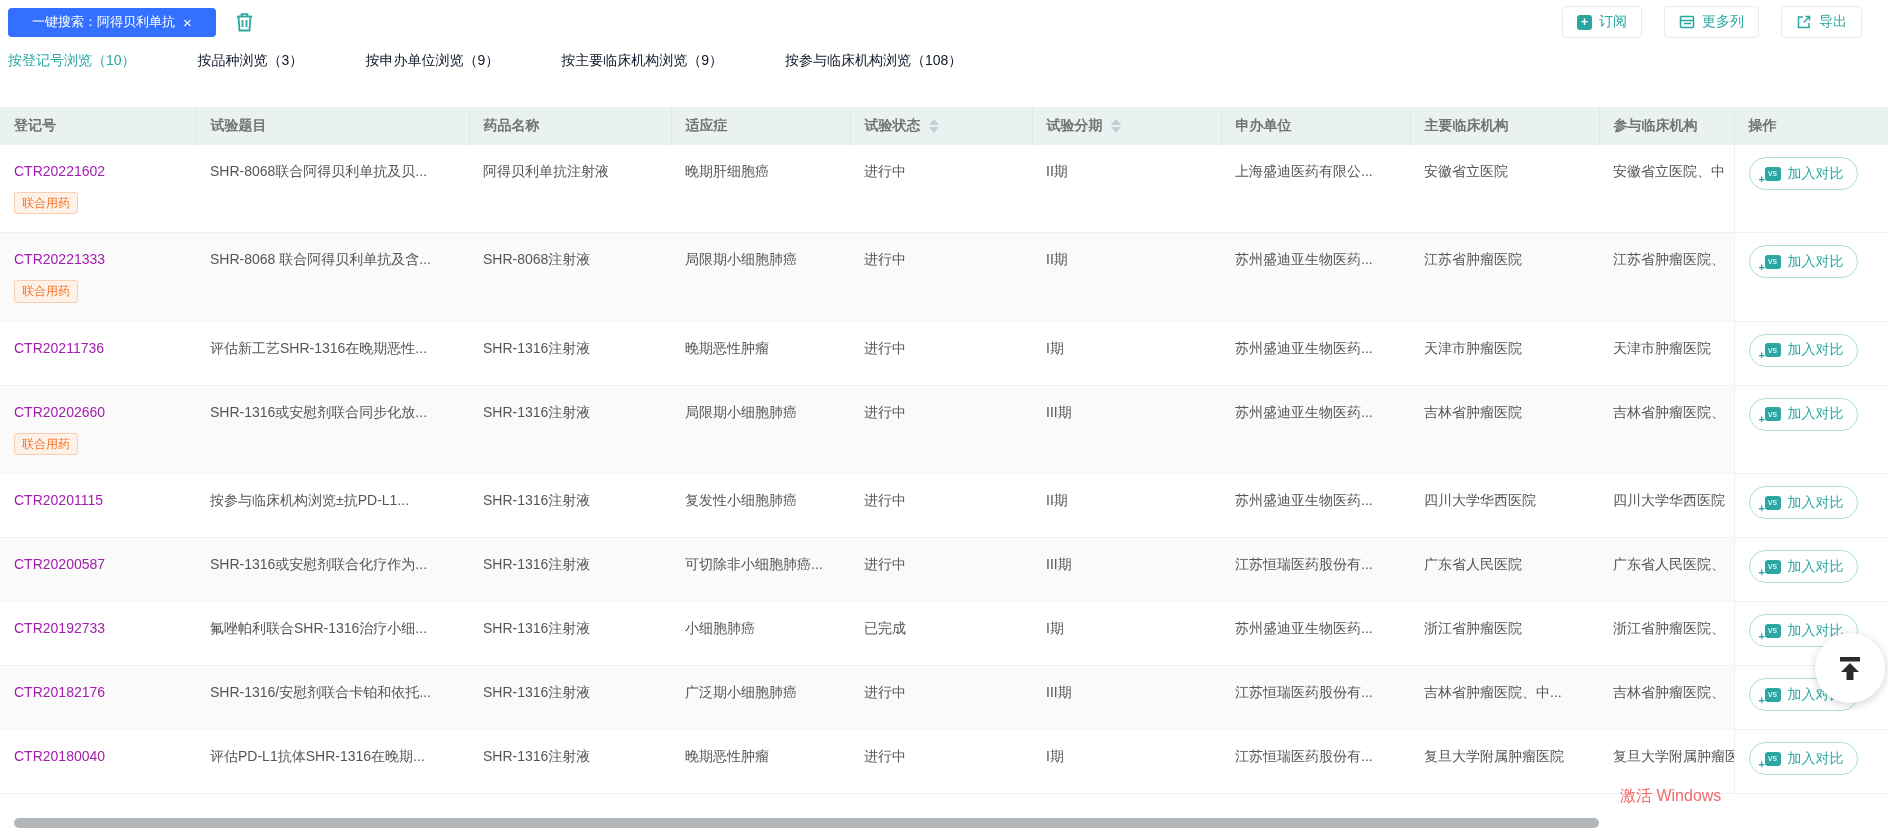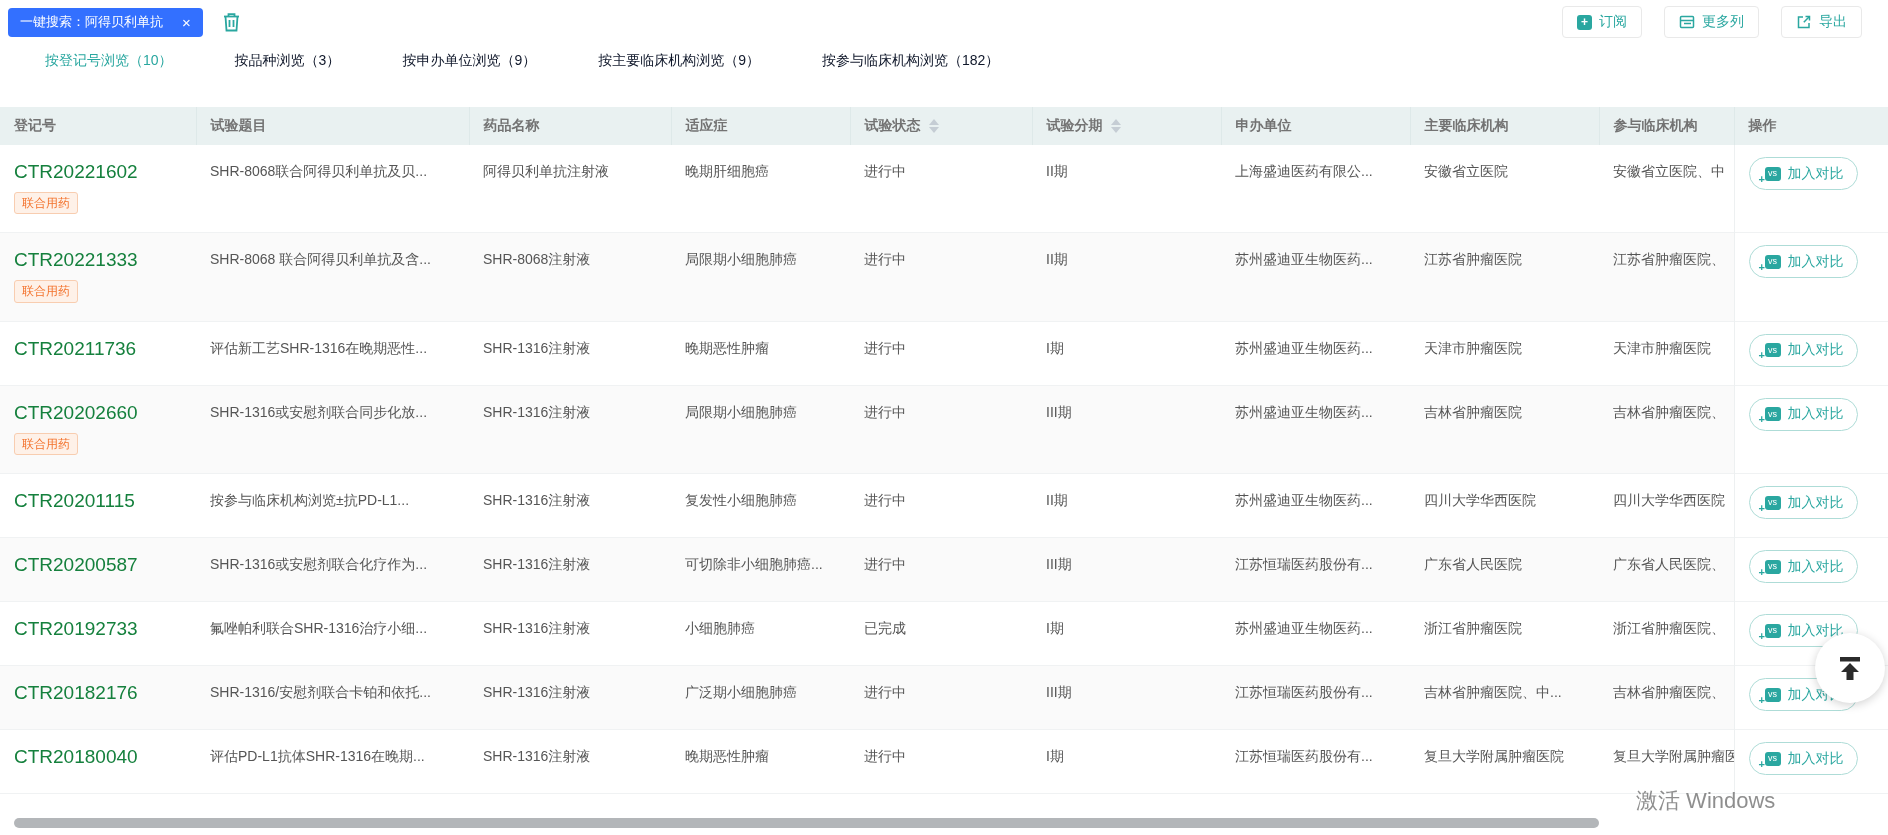--- a/index.html
+++ b/index.html
@@ -2,76 +2,76 @@
 <html><head>
 <meta charset="utf-8">
 <style>
   * { margin:0; padding:0; box-sizing:border-box; }
   html,body { width:1888px; height:835px; overflow:hidden; background:#fff;
     font-family:"Liberation Sans","DejaVu Sans",sans-serif; }
   .app { position:relative; width:1888px; height:835px; }
 
   
   .topbar { height:44px; display:flex; align-items:center; padding:0 26px 0 8px; }
-  .chip { display:inline-flex; align-items:center; gap:19px; background:#3370ff; color:#fff;
-    font-size:13px; height:29px; padding:0 12px; border-radius:4px; cursor:pointer; }
+  .chip { display:inline-flex; align-items:center; gap:8px; background:#3370ff; color:#fff;
+    font-size:13px; height:29px; padding:0 24px; border-radius:4px; cursor:pointer; }
   .chip-x { font-size:15px; line-height:1; cursor:pointer; }
   .trash-btn { margin-left:18px; display:inline-flex; cursor:pointer; }
   .top-actions { margin-left:auto; display:flex; gap:22px; }
   .tbtn { display:inline-flex; align-items:center; gap:7px; background:#fff; border:1px solid #e9e9e9;
     border-radius:4px; height:32px; padding:0 14px; color:#2aa7a0; font-size:14px; cursor:pointer; }
   .ic-sub { width:15px; height:15px; background:#2aa7a0; border-radius:3px; color:#fff; font-size:12px;
     line-height:15px; text-align:center; font-weight:bold; }
 
   
   .tabs { height:48px; border-bottom:1px solid #ececec; display:flex; align-items:flex-end;
     gap:48px; padding:0 0 0 8px; }
   .tab { font-size:16px; color:#555; padding-bottom:13px; cursor:pointer; position:relative; }
   .tab.active { color:#2e2e2e; font-weight:bold; }
   .tab.active::after { content:""; position:absolute; left:-4px; right:-4px; bottom:0; height:3px;
     background:#2aa7a0; border-radius:2px; }
 
   
-  .subtabs { height:33px; display:flex; align-items:center; gap:62px; padding-left:8px;margin-left:37px; }
+  .subtabs { height:33px; display:flex; align-items:center; gap:62px; padding-left:8px; }
   .subtab { font-size:14px; color:#0f172a; cursor:pointer; }
   .subtab.active { color:#2aa7a0; }
 
   
   .table-wrap { margin-top:30px; position:relative; }
   table { width:1888px; table-layout:fixed; border-collapse:collapse; }
   th { background:#e9f1f1; height:38px; text-align:left; font-size:14px; color:#737373;
     padding:0 14px; font-weight:bold; border-right:1px solid #dee9e9; white-space:nowrap; overflow:hidden; }
   th:last-child { border-right:none; }
   td { padding:18px 14px; vertical-align:top; font-size:14px; color:#555; line-height:17px;
     white-space:nowrap; overflow:hidden; }
   tbody tr { border-bottom:1px solid #f0f2f3; background:#fff; }
   tbody tr:nth-child(even) { background:#fafafa; }
   td.op, th.op { border-left:1px solid #edf0f1; }
   td.op { background:#fff !important; box-shadow:-10px 0 12px -8px rgba(0,0,0,.10); padding-top:12px; }
-  .reg-link { display:block; color:#15803d; text-decoration:none; font-size:19px; cursor:pointer; }
+  .reg-link { display:block; color:#a21caf; text-decoration:none; font-size:14px; cursor:pointer; }
   .badge { display:inline-block; margin-top:12px; font-size:12px; color:#f3722c; background:#fef1e8;
     border:1px solid #f8cdb0; border-radius:3px; padding:3px 7px; line-height:1.2; }
   .sorters { display:inline-flex; flex-direction:column; vertical-align:middle; margin-left:8px; gap:2px; cursor:pointer; }
   .sorters i { width:0; height:0; border-left:5px solid transparent; border-right:5px solid transparent; }
   .sorters .up { border-bottom:6px solid #c5cdd4; }
   .sorters .down { border-top:6px solid #c5cdd4; }
 
   
   .cmp-btn { display:inline-flex; align-items:center; gap:7px; background:#fff; border:1px solid #aedcd7;
     color:#2aa7a0; border-radius:17px; height:33px; padding:0 13px 0 15px; font-size:14px; cursor:pointer; }
   .vs-wrap { position:relative; display:inline-flex; }
   .vs-box { width:16px; height:14px; background:#2aa7a0; border-radius:3px; color:#fff; font-size:9px;
     font-weight:normal; display:flex; align-items:center; justify-content:center; line-height:1; }
   .vs-plus { position:absolute; left:-6px; bottom:-4px; color:#2aa7a0; font-size:11px; font-weight:bold; line-height:1; }
 
   
   .hscroll { position:absolute; left:14px; top:818px; width:1585px; height:10px; background:#b3b6b9;
     border-radius:5px; z-index:40; cursor:pointer; }
-  .watermark { position:absolute; left:1620px; top:786px; font-size:22px; color:#737373; opacity:.8;
-    z-index:60; pointer-events:none;margin-left:16px; }
+  .watermark { position:absolute; left:1620px; top:786px; font-size:16px; color:#ef4444; opacity:.8;
+    z-index:60; pointer-events:none; }
   .back-top { position:absolute; left:1815px; top:633px; width:70px; height:70px; border-radius:50%;
     background:#fff; box-shadow:0 2px 10px rgba(0,0,0,.18); display:flex; align-items:center;
     justify-content:center; z-index:50; cursor:pointer; }
 </style>
 </head>
 <body>
 
 <div class="app">
 
   <div class="topbar">
@@ -113,21 +113,21 @@
       </button>
     </div>
   </div>
 
 
   <div class="subtabs">
     <span class="subtab active">按登记号浏览（10）</span>
     <span class="subtab">按品种浏览（3）</span>
     <span class="subtab">按申办单位浏览（9）</span>
     <span class="subtab">按主要临床机构浏览（9）</span>
-    <span class="subtab">按参与临床机构浏览（182）</span>
+    <span class="subtab">按参与临床机构浏览（108）</span>
   </div>
 
   <div class="table-wrap">
     <table>
       <colgroup>
         <col style="width:196px">
           <col style="width:273px">
           <col style="width:202px">
           <col style="width:179px">
         <col style="width:182px">

